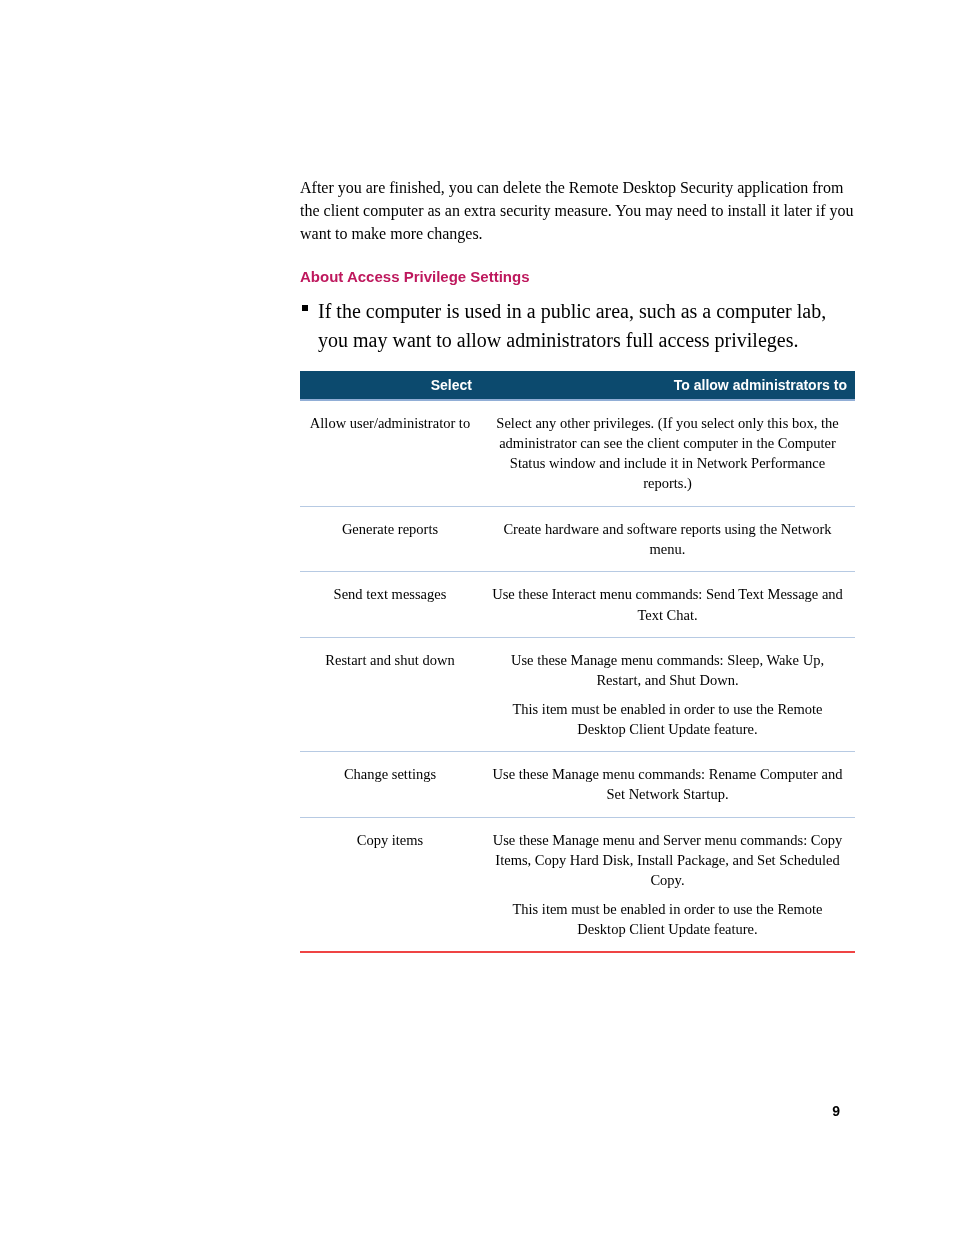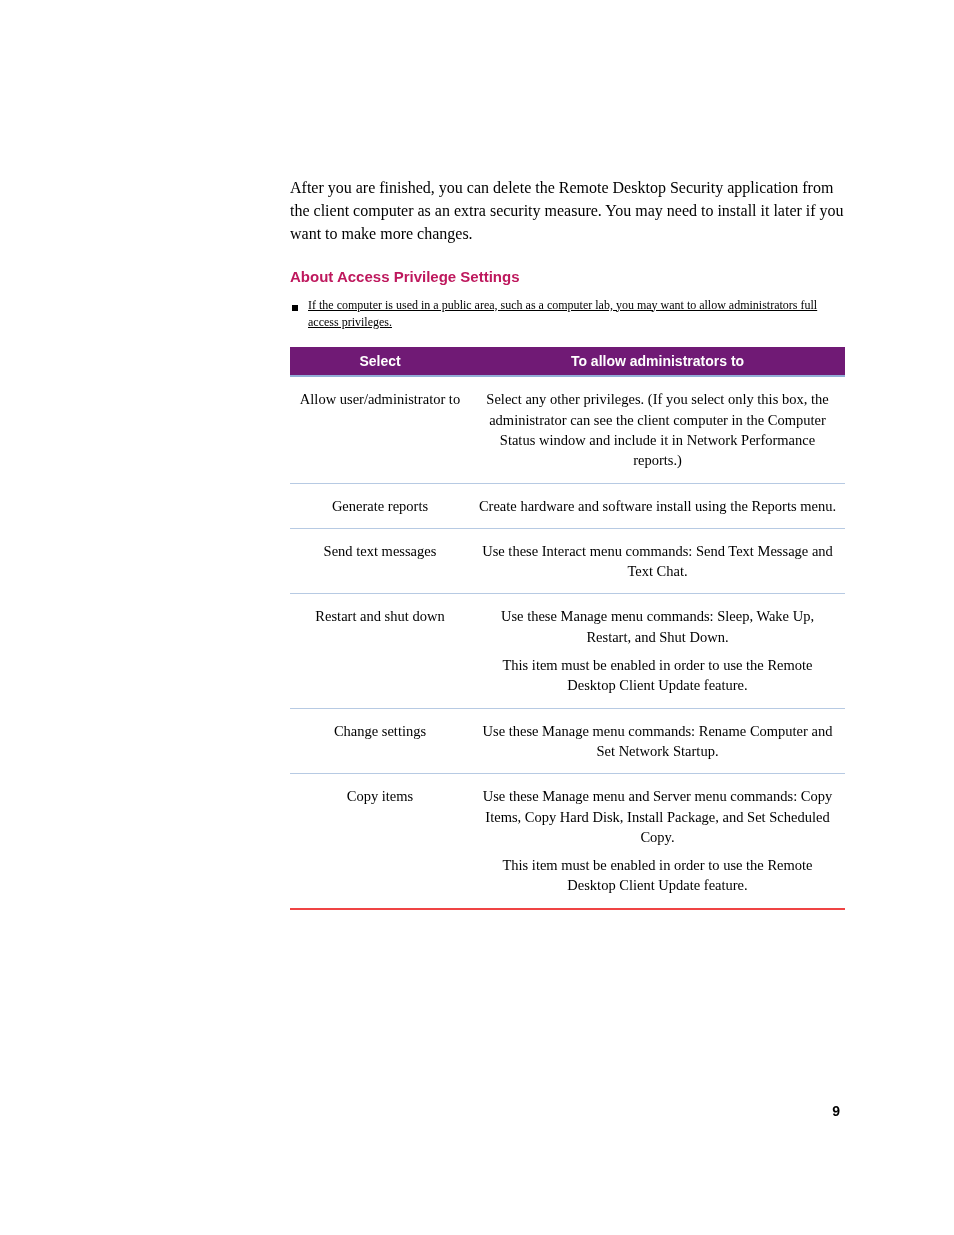--- a/index.html
+++ b/index.html
@@ -10,21 +10,21 @@
     body {
       width: 954px;
       height: 1235px;
       background: #ffffff;
       font-family: Georgia, 'Times New Roman', serif;
       color: #000000;
       position: relative;
     }
     .page-content {
       position: absolute;
-      left: 290px;
+      left: 300px;
       top: 176px;
       width: 555px;
     }
     .body-para {
       font-size: 16px;
       line-height: 1.45;
       margin-bottom: 14px;
       font-weight: 400;
     }
     .section-heading {
@@ -35,46 +35,45 @@
       margin-top: 22px;
       margin-bottom: 12px;
     }
     .bullet-list {
       list-style: none;
       margin-bottom: 16px;
     }
     .bullet-list li {
       position: relative;
       padding-left: 18px;
-      font-size: 12px;
+      font-size: 20px;
       line-height: 1.45;
       margin-bottom: 10px;
-      text-decoration: underline;
     }
     .bullet-list li::before {
       content: "";
       position: absolute;
       left: 2px;
       top: 8px;
       width: 6px;
       height: 6px;
       background: #000000;
     }
     .priv-table {
       width: 100%;
       border-collapse: collapse;
       margin-top: 10px;
     }
     .priv-table th {
       font-family: 'Helvetica Neue', Arial, sans-serif;
       font-weight: bold;
       font-size: 14px;
       color: #ffffff;
-      background: #701a75;
-      text-align: center;
+      background: #0c4a6e;
+      text-align: right;
       padding: 6px 8px 6px 8px;
       border-bottom: 2px solid #91aed6;
     }
     .priv-table th:first-child {
       width: 180px;
     }
     .priv-table td {
       font-size: 14.5px;
       line-height: 1.4;
       padding: 12px 8px 12px 8px;
@@ -125,21 +124,21 @@
     <tbody>
       <tr>
         <td>Allow user/administrator to</td>
         <td>
           <div class="cell-para">Select any other privileges. (If you select only this box, the administrator can see the client computer in the Computer Status window and include it in Network Performance reports.)</div>
         </td>
       </tr>
       <tr>
         <td>Generate reports</td>
         <td>
-          <div class="cell-para">Create hardware and software install using the Reports menu.</div>
+          <div class="cell-para">Create hardware and software reports using the Network menu.</div>
         </td>
       </tr>
       <tr>
         <td>Send text messages</td>
         <td>
           <div class="cell-para">Use these Interact menu commands:  Send Text Message and Text Chat.</div>
         </td>
       </tr>
       <tr>
         <td>Restart and shut down</td>

